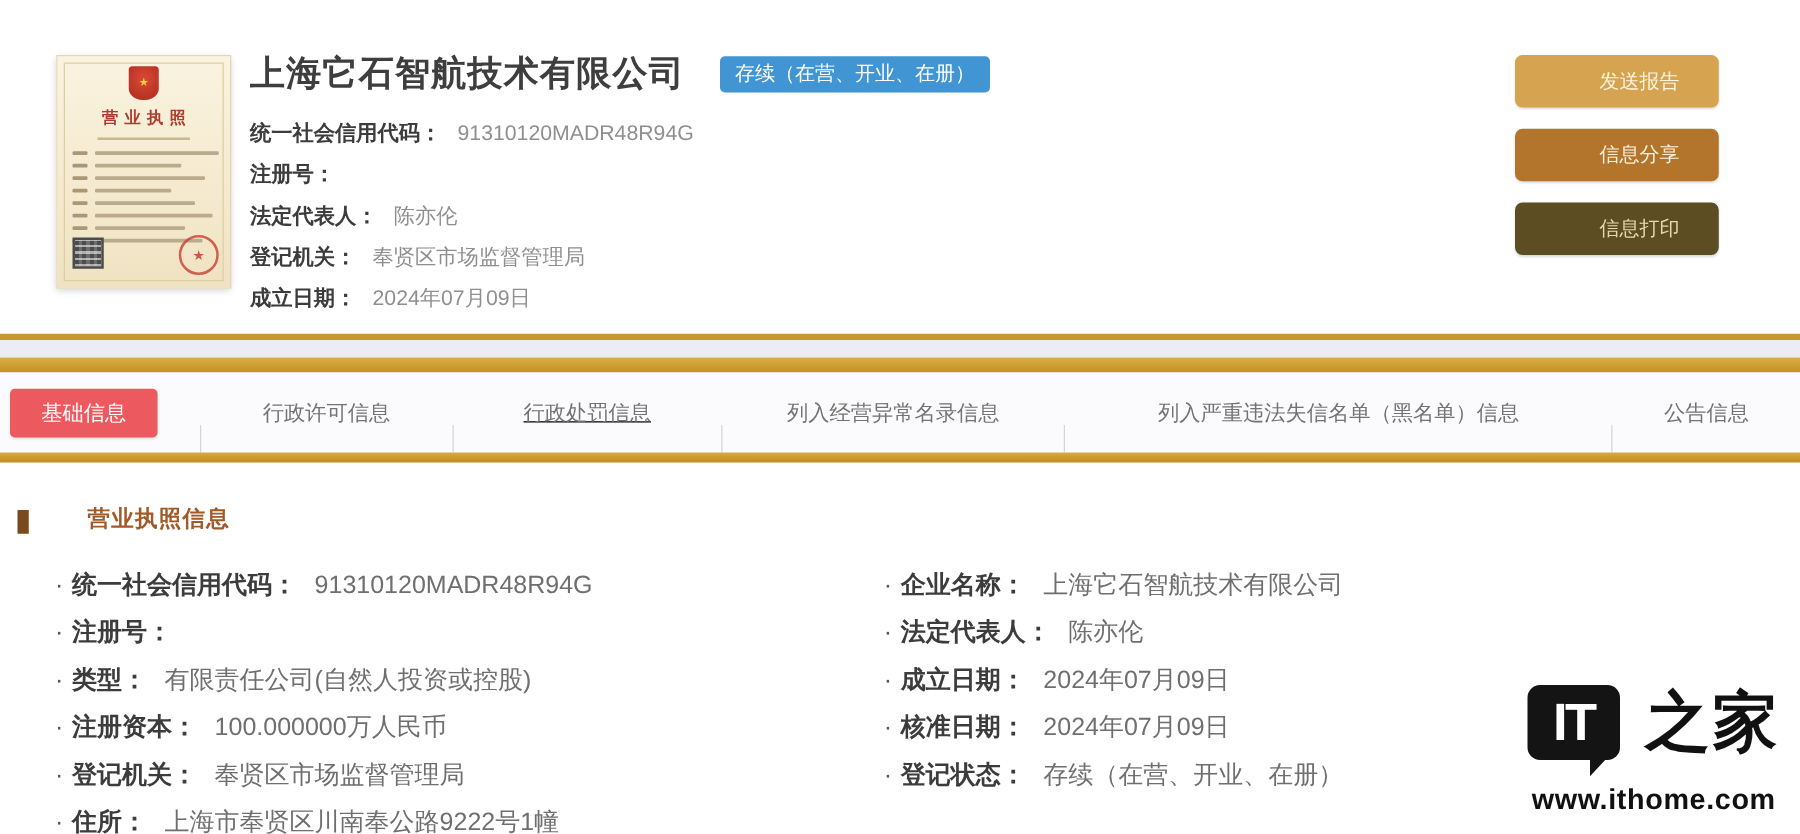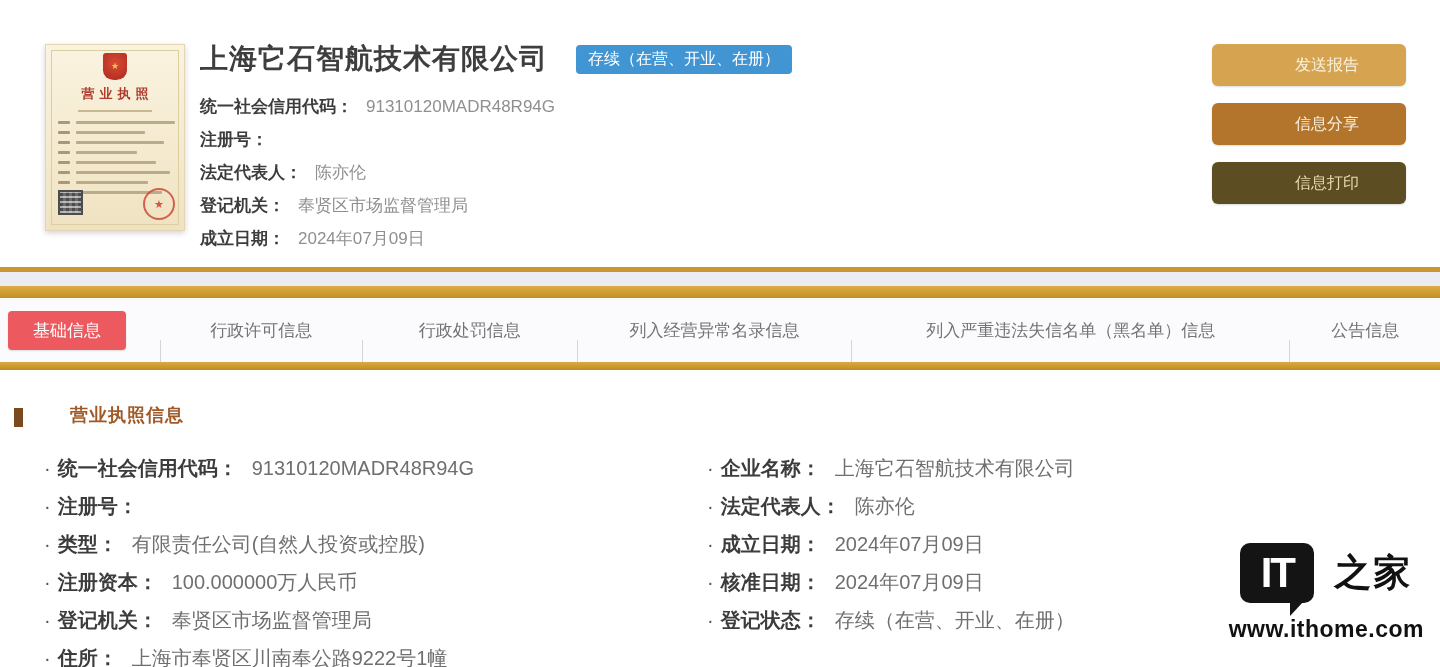--- a/index.html
+++ b/index.html
@@ -62,21 +62,21 @@
     font-size: 16px; padding: 4px 12px; border-radius: 4px; white-space: nowrap;
   }
   .hrows { margin-top: 12px; }
   .hrow { height: 33px; line-height: 33px; font-size: 17px; }
   .hlabel { font-weight: bold; color: #3c3c3c; }
   .hvalue { color: #8f8f8f; margin-left: 13px; }
 
   
   .actions { position: absolute; right: 45px; top: 44px; width: 183px; }
   .btn {
-    display: block; width: 194px; height: 42px; margin-bottom: 17px;
+    display: block; width: 163px; height: 42px; margin-bottom: 17px;
     border: none; border-radius: 6px; font-size: 16px; cursor: pointer;
     font-family: "Liberation Sans", "DejaVu Sans", sans-serif;
     box-shadow: 0 1px 2px rgba(0,0,0,.15);
     padding-left: 36px;
   }
   .btn-send  { background: #d6a451; color: #faf3df; }
   .btn-share { background: #b3752b; color: #f8f0dd; }
   .btn-print { background: #5d4d22; color: #e7d9ad; }
 
   
@@ -85,21 +85,21 @@
   .sep-gap    { height: 14px; background: #ececf4; }
   .gold-thick { height: 12px; background: linear-gradient(180deg, #dcae48 0%, #c3901f 100%); }
 
   
   .tabs {
     position: absolute; left: 0; top: 298px; width: 1440px; height: 64px;
     background: #fbfbfd; display: flex; align-items: flex-end;
   }
   .tab-seg { display: flex; align-items: center; justify-content: center; height: 100%; }
   .seg0 { flex: 153 0 0; justify-content: flex-start; padding-left: 8px; }
-  .seg1 { flex: 203 0 0; } .seg2 { flex: 216 0 0; } .seg3 { flex: 276 0 0; }
+  .seg1 { flex: 203 0 0; } .seg2 { flex: 216 0 0; text-decoration: underline; } .seg3 { flex: 276 0 0; }
   .seg4 { flex: 441 0 0; margin-top: 32px; } .seg5 { flex: 151 0 0; }
   .tab { font-size: 17px; color: #737373; cursor: pointer; white-space: nowrap; }
   .tab.active {
     background: #ec5a5f; color: #ffffff; border-radius: 4px;
     padding: 8px 25px; box-shadow: 0 1px 2px rgba(0,0,0,.12);
   }
   .tab-sep { width: 1px; height: 22px; background: #d5d5d5; }
   .gold-underline { position: absolute; left: 0; top: 362px; width: 1440px; height: 8px; background: linear-gradient(180deg, #d8aa42 0%, #c18d1f 100%); }
 
   
@@ -122,21 +122,21 @@
   .logo-row { display: flex; align-items: center; justify-content: center; gap: 20px; }
   .bubble {
     position: relative; width: 74px; height: 60px; background: #141414; border-radius: 10px;
     display: flex; align-items: center; justify-content: center;
   }
   .bubble .it-text { color: #ffffff; font-size: 42px; font-weight: bold; letter-spacing: -2px; }
   .bubble-tail {
     position: absolute; bottom: -13px; right: 10px; width: 0; height: 0;
     border-top: 15px solid #141414; border-right: 14px solid transparent;
   }
-  .zhijia { font-size: 37px; font-weight: bold; color: #111; letter-spacing: 2px; font-family: Liberation Serif, serif; text-align: right; }
+  .zhijia { font-size: 52px; font-weight: bold; color: #111; letter-spacing: 2px; font-family: Liberation Serif, serif; text-align: right; }
   .ithome-url { margin-top: 13px; font-size: 23px; font-weight: bold; color: #111; letter-spacing: 0.5px; }
 </style>
 </head>
 <body>
 
 <div class="page">
 
   <div>
     <div class="license-thumb">
       <div class="lic-inner"></div>

